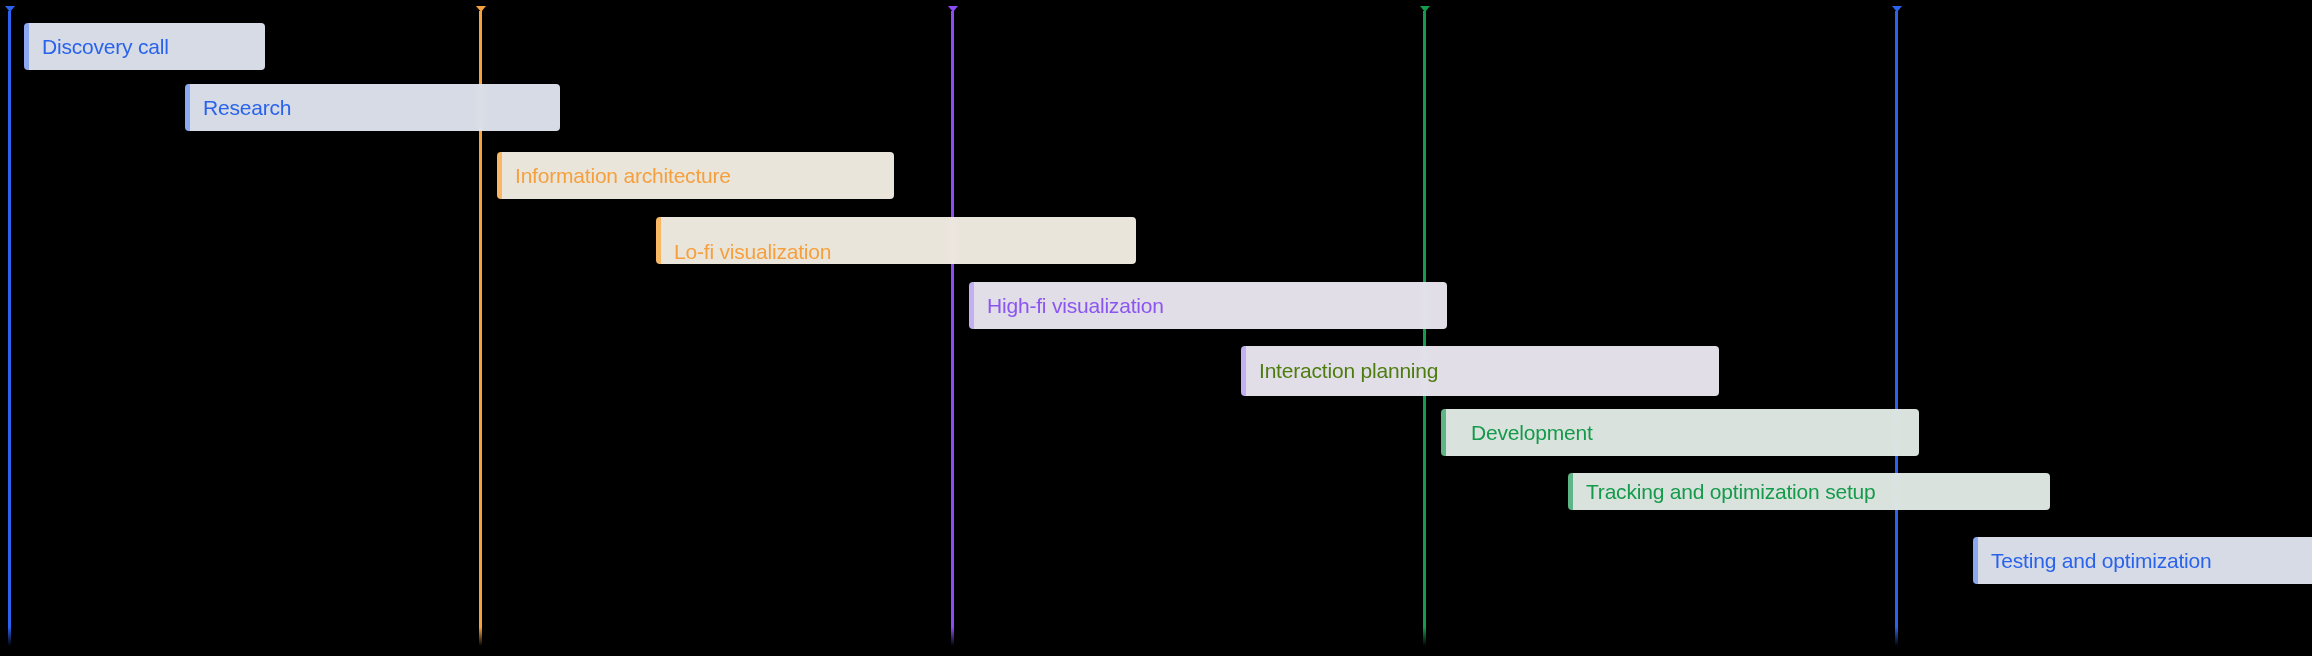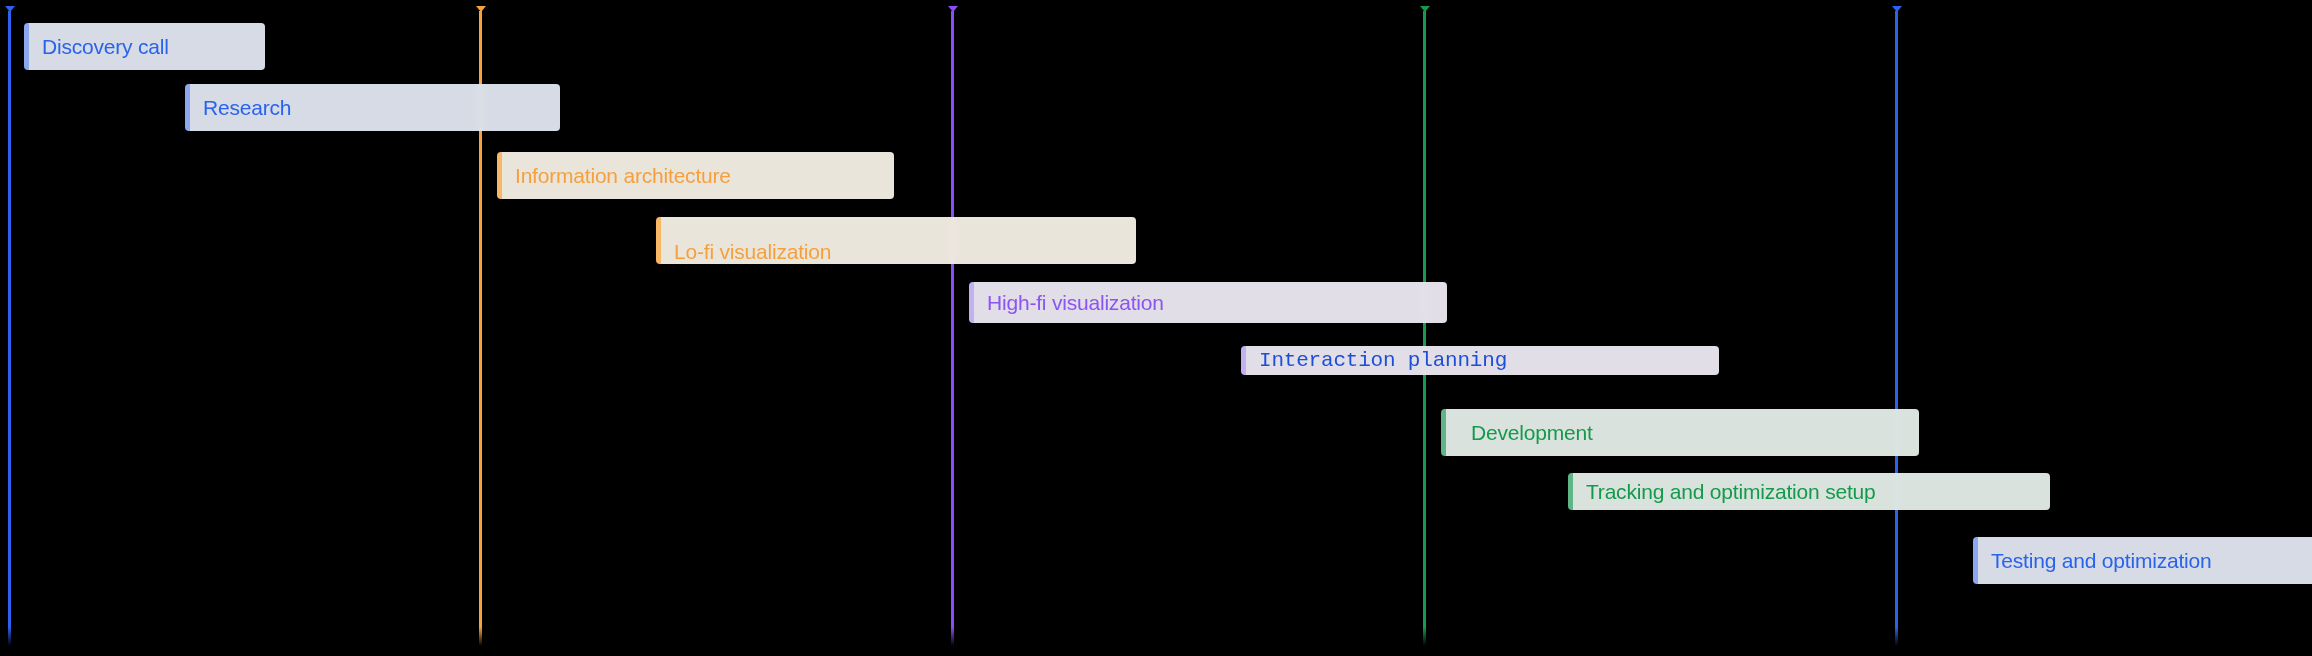--- a/index.html
+++ b/index.html
@@ -62,24 +62,24 @@
     </div>
     <div class="task" style="left: 185px; top: 84px; width: 375px; height: 47px; background: rgba(232, 238, 249, 0.92); border-left-color: rgb(139, 168, 241); color: rgb(42, 99, 235);">
       <span class="task-label">Research</span>
     </div>
     <div class="task" style="left: 497px; top: 152px; width: 397px; height: 47px; background: rgba(250, 244, 234, 0.937); border-left-color: rgb(247, 183, 101); color: rgb(245, 160, 61);">
       <span class="task-label">Information architecture</span>
     </div>
     <div class="task" style="left: 656px; top: 217px; width: 480px; height: 47px; background: rgba(250, 244, 234, 0.937); border-left-color: rgb(247, 183, 101); color: rgb(245, 160, 61); align-items: flex-end;">
       <span class="task-label">Lo-fi visualization</span>
     </div>
-    <div class="task" style="left: 969px; top: 282px; width: 478px; height: 41px; background: rgba(241, 237, 248, 0.937); border-left-color: rgb(195, 176, 242); color: rgb(138, 85, 240); text-align: right;">
+    <div class="task" style="left: 969px; top: 282px; width: 478px; height: 47px; background: rgba(241, 237, 248, 0.937); border-left-color: rgb(195, 176, 242); color: rgb(138, 85, 240); text-align: right;">
       <span class="task-label">High-fi visualization</span>
     </div>
-    <div class="task" style="left: 1241px; top: 346px; width: 478px; height: 29px; background: rgba(241, 237, 248, 0.937); border-left-color: rgb(195, 176, 242); color: #1d4ed8; font-family: Liberation Mono, monospace;">
+    <div class="task" style="left: 1241px; top: 346px; width: 478px; height: 50px; background: rgba(241, 237, 248, 0.937); border-left-color: rgb(195, 176, 242); color: #4d7c0f;">
       <span class="task-label">Interaction planning</span>
     </div>
     <div class="task" style="left: 1441px; top: 409px; width: 478px; height: 47px; background: rgba(233, 241, 236, 0.937); border-left-color: rgb(94, 181, 134); color: rgb(20, 154, 75); padding-left: 25px;">
       <span class="task-label">Development</span>
     </div>
     <div class="task" style="left: 1568px; top: 473px; width: 482px; height: 37px; background: rgba(233, 241, 236, 0.937); border-left-color: rgb(94, 181, 134); color: rgb(20, 154, 75);">
       <span class="task-label">Tracking and optimization setup</span>
     </div>
     <div class="task" style="left: 1973px; top: 537px; width: 390px; height: 47px; background: rgba(232, 238, 249, 0.92); border-left-color: rgb(139, 168, 241); color: rgb(42, 99, 235);">
       <span class="task-label">Testing and optimization</span>

